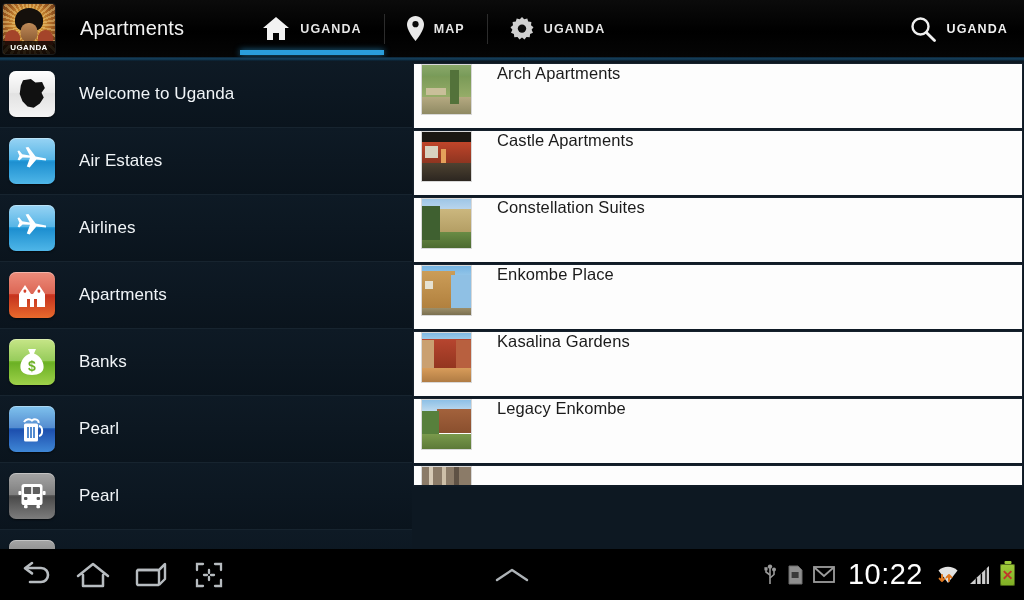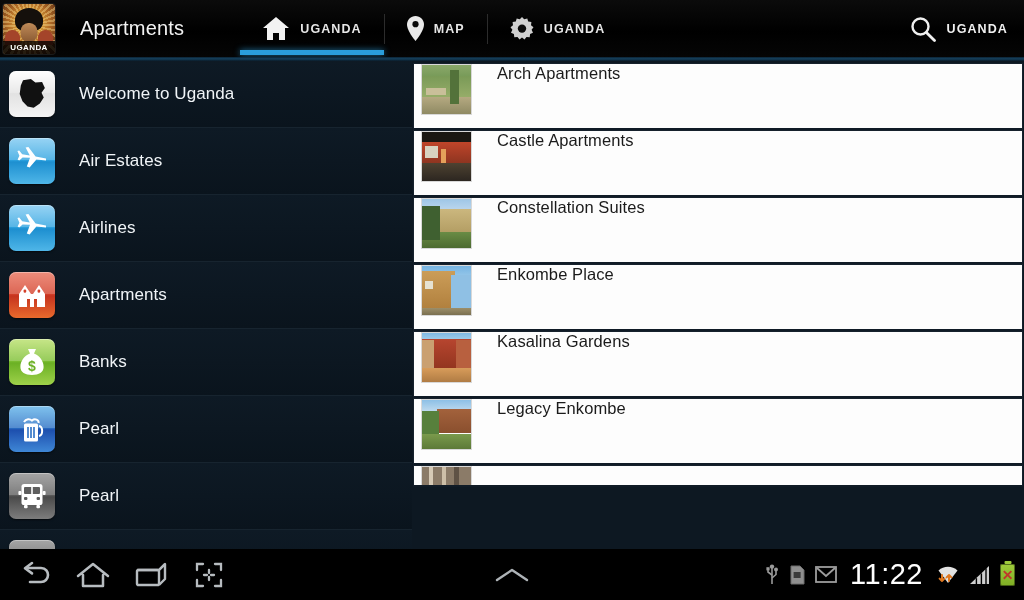--- a/index.html
+++ b/index.html
@@ -585,21 +585,21 @@
         </svg>
       </span>
 
       <span>
         <svg class="icn" width="22" height="17" viewBox="0 0 22 17">
           <rect x="1" y="1" width="20" height="15" fill="none" stroke="#9d9d9d" stroke-width="1.8"></rect>
           <path d="M2 2 L11 10 L20 2" fill="none" stroke="#9d9d9d" stroke-width="1.8"></path>
         </svg>
       </span>
 
-      <span class="clock">11:22</span>
+      <span class="clock">10:22</span>
 
       <span>
         <svg class="icn" width="24" height="21" viewBox="0 0 24 21">
           <path d="M12 19 L2.5 6.5 A14 14 0 0 1 21.5 6.5 Z" fill="#e2e2e2"></path>
           <path d="M6 11 L6 17 M6 17 L3.6 14.6 M6 17 L8.4 14.6" stroke="#e07820" stroke-width="2" fill="none" stroke-linecap="round"></path>
           <path d="M13 17 L13 11 M13 11 L10.6 13.4 M13 11 L15.4 13.4" stroke="#e07820" stroke-width="2" fill="none" stroke-linecap="round"></path>
         </svg>
       </span>
 
       <span>

